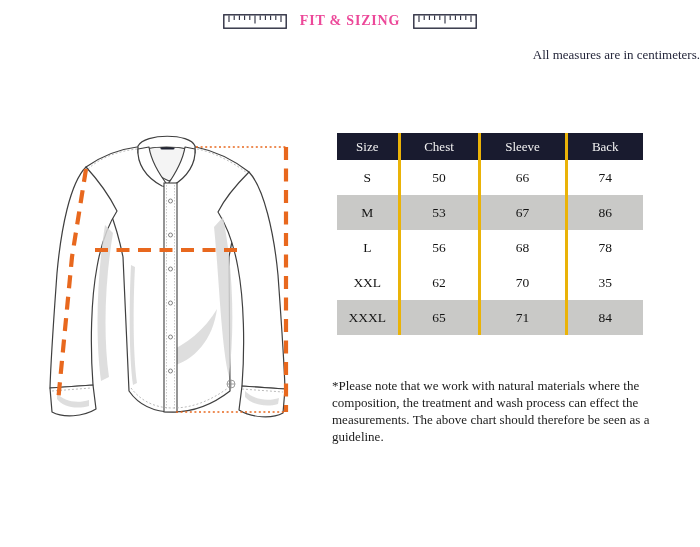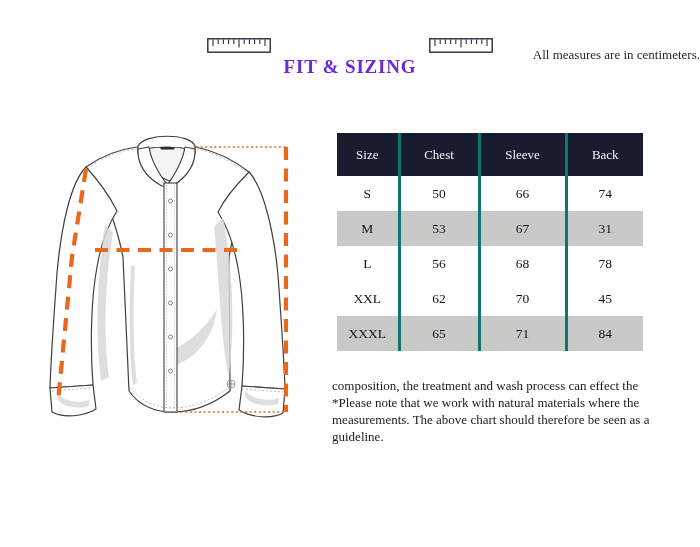--- a/index.html
+++ b/index.html
@@ -8,40 +8,40 @@
   .page {
     position: relative; width: 700px; height: 547px; background: #ffffff;
     overflow: hidden; margin: 0 auto;
   }
   
   .header {
     position: absolute; top: 13px; left: 0; width: 100%;
     display: flex; justify-content: center; align-items: center; gap: 13px;
   }
   .title {
-    font-size: 19px; font-weight: 700; letter-spacing: 0.8px; color: #6d28d9; margin-top: 43px;
+    font-size: 14px; font-weight: 700; letter-spacing: 0.8px; color: #ec4899;
   }
   .ruler { width: 64px; height: 15px; display: block; }
   .subtitle {
     position: absolute; top: 47px; left: 0; width: 100%;
     text-align: right; font-size: 13px; color: #24263a;
   }
   
   .shirt-figure { position: absolute; left: 45px; top: 105px; width: 260px; height: 370px; }
   
   .size-table-wrap { position: absolute; left: 337px; top: 133px; width: 306px; }
   table.size-table { width: 306px; border-collapse: collapse; table-layout: fixed; }
   table.size-table th, table.size-table td {
     text-align: center; vertical-align: middle; font-weight: 400;
   }
   table.size-table th {
-    background: #191b2f; color: #f2f2f2; font-size: 13px; height: 43px;
+    background: #191b2f; color: #f2f2f2; font-size: 13px; height: 27px;
   }
   table.size-table td { font-size: 13.5px; color: #141414; height: 35px; }
-  table.size-table th + th, table.size-table td + td { border-left: 3px solid #0f766e; }
+  table.size-table th + th, table.size-table td + td { border-left: 3px solid #eab308; }
   table.size-table tr.stripe td { background: #c9c9c7; }
   table.size-table col.c-size   { width: 62px; }
   table.size-table col.c-chest  { width: 80px; }
   table.size-table col.c-sleeve { width: 87px; }
   table.size-table col.c-back   { width: 77px; }
   
   .disclaimer {
     position: absolute; left: 332px; top: 377px; width: 352px;
     font-size: 13px; line-height: 17px; color: #1b1b1b;
   }
@@ -158,44 +158,44 @@
         <tr>
           <td>S</td>
           <td>50</td>
           <td>66</td>
           <td>74</td>
         </tr>
         <tr class="stripe">
           <td>M</td>
           <td>53</td>
           <td>67</td>
-          <td>31</td>
+          <td>86</td>
         </tr>
         <tr>
           <td>L</td>
           <td>56</td>
           <td>68</td>
           <td>78</td>
         </tr>
         <tr>
           <td>XXL</td>
           <td>62</td>
           <td>70</td>
-          <td>45</td>
+          <td>35</td>
         </tr>
         <tr class="stripe">
           <td>XXXL</td>
           <td>65</td>
           <td>71</td>
           <td>84</td>
         </tr>
       </tbody>
     </table>
   </div>
 
   <div class="disclaimer">
+    <div>*Please note that we work with natural materials where the</div>
     <div>composition, the treatment and wash process can effect the</div>
-    <div>*Please note that we work with natural materials where the</div>
     <div>measurements. The above chart should therefore be seen as a</div>
     <div>guideline.</div>
   </div>
 
 </div>
 
 </body></html>

